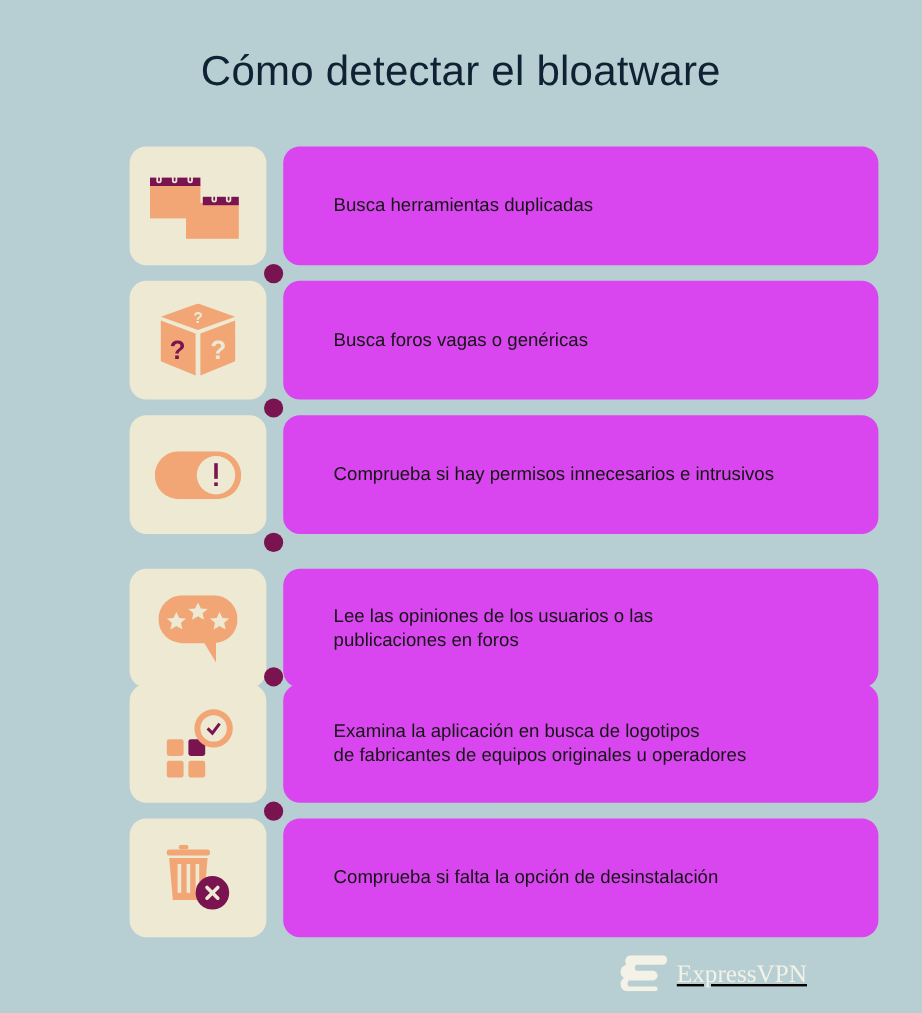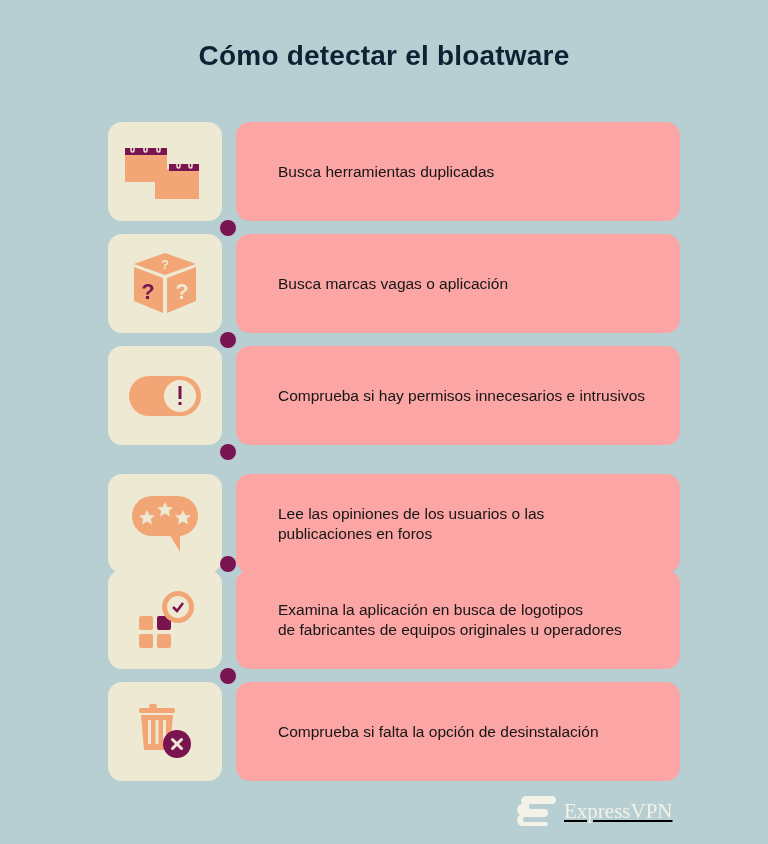--- a/index.html
+++ b/index.html
@@ -6,32 +6,32 @@
   body {
     width: 768px; height: 844px;
     background: #b7cfd2;
     font-family: "Liberation Sans", sans-serif;
     position: relative;
     overflow: hidden;
   }
   .title {
     position: absolute; left: 0; top: 40px; width: 768px;
     text-align: center;
-    font-size: 28px; font-weight: bold; color: #0e2234;
+    font-size: 35px; font-weight: normal; color: #0e2234;
     letter-spacing: 0.2px;
   }
   .row { position: absolute; left: 108px; width: 572px; height: 99px; }
   .icon-card {
     position: absolute; left: 0; top: 0; width: 114px; height: 99px;
     background: #eee9d3; border-radius: 14px;
     display: flex; align-items: center; justify-content: center;
   }
   .text-card {
-    position: absolute; left: 128px; top: 0; width: 444px; height: 99px;
-    background: #fca5a5; border-radius: 14px;
+    position: absolute; left: 128px; top: 0; width: 496px; height: 99px;
+    background: #d946ef; border-radius: 14px;
     display: flex; align-items: center;
   }
   .text-card span {
     margin-left: 42px; font-size: 15.5px; line-height: 20px; color: #151515;
     white-space: pre-line;
   }
   .dot {
     position: absolute; left: 220px; width: 16px; height: 16px;
     border-radius: 50%; background: #7a1450;
   }
@@ -74,21 +74,21 @@
     <svg width="66" height="62" viewBox="0 0 66 62">
       <polygon points="33,0 64,11 33,22 2,11" fill="#f2a676"></polygon>
       <polygon points="2,14 31,25 31,60 2,48" fill="#f2a676"></polygon>
       <polygon points="35,25 64,14 64,48 35,60" fill="#f2a676"></polygon>
       <text x="16" y="46" font-size="22" font-weight="bold" fill="#7a1450" font-family="Liberation Sans, sans-serif" text-anchor="middle">?</text>
       <text x="50" y="46" font-size="22" font-weight="bold" fill="#eee9d3" font-family="Liberation Sans, sans-serif" text-anchor="middle">?</text>
       <text x="33" y="16" font-size="13" font-weight="bold" fill="#eee9d3" font-family="Liberation Sans, sans-serif" text-anchor="middle">?</text>
     </svg>
   </div>
   <div class="text-card">
-    <span>Busca marcas vagas o aplicación</span>
+    <span>Busca foros vagas o genéricas</span>
   </div>
 </div>
 <div class="dot" style="top:332px;"></div>
 
 <div class="row" style="top:346px;">
   <div class="icon-card">
     <svg width="72" height="40" viewBox="0 0 72 40">
       <rect x="0" y="0" width="72" height="40" rx="20" fill="#f2a676"></rect>
       <circle cx="51" cy="20" r="16" fill="#eee9d3"></circle>
       <rect x="49.5" y="10" width="3" height="13" fill="#7a1450"></rect>

